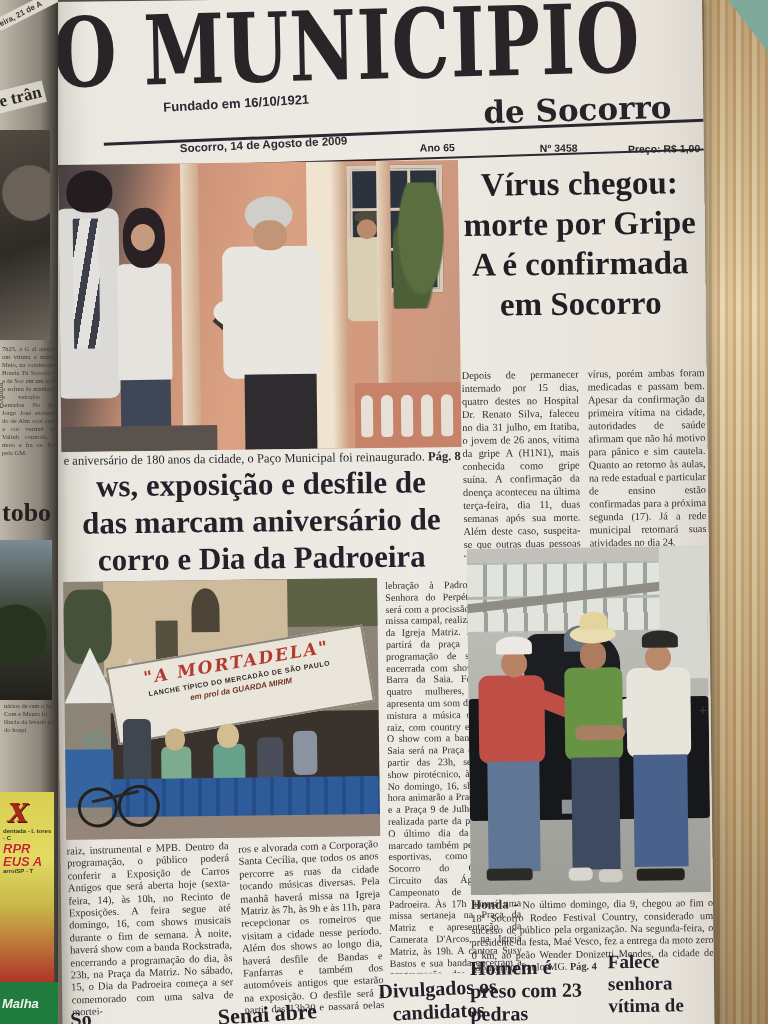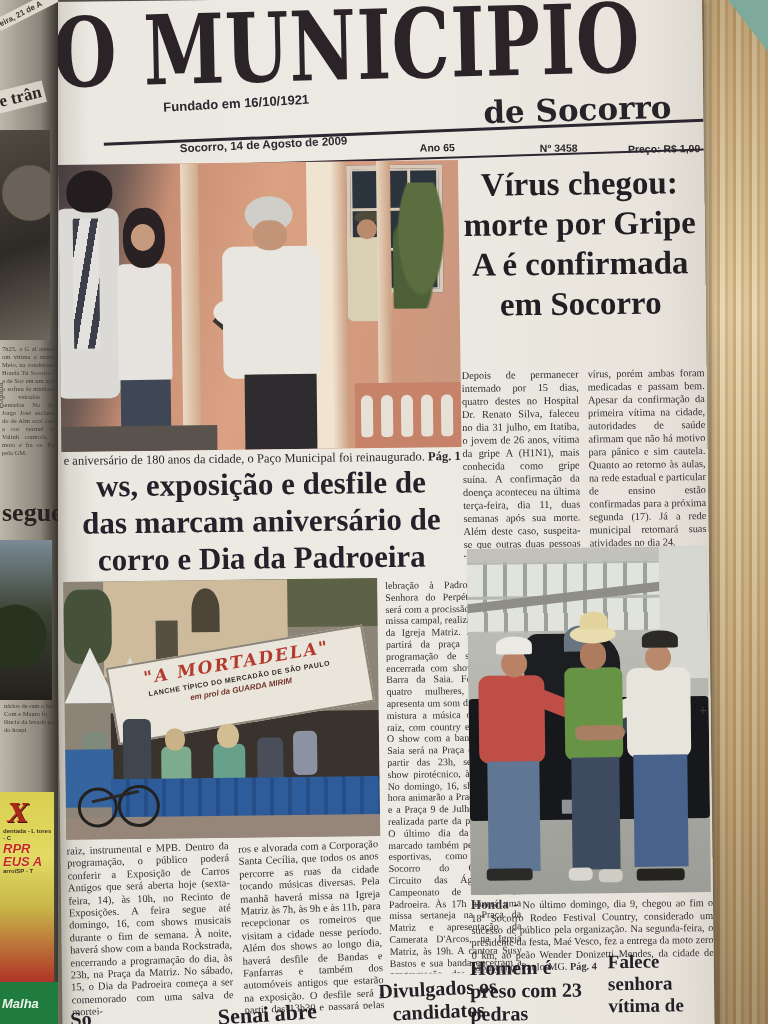--- a/index.html
+++ b/index.html
@@ -197,21 +197,21 @@
     <div class="abs tp-baluster" style="left:360px;"></div>
     <div class="abs tp-baluster" style="left:380px;"></div>
     <div class="abs tp-street"></div>
     <div class="abs tp-cane"></div>
     <div class="abs tp-man-shirt"></div>
     <div class="abs tp-man-arm"></div>
     <div class="abs tp-man-pants"></div>
     <div class="abs tp-man-hair"></div>
     <div class="abs tp-man-face"></div>
   </div>
-  <div class="abs tp-caption"><span>e aniversário de 180 anos da cidade, o Paço Municipal foi reinaugurado.</span> <b>Pág. 1</b></div>
+  <div class="abs tp-caption"><span>e aniversário de 180 anos da cidade, o Paço Municipal foi reinaugurado.</span> <b>Pág. 8</b></div>
 
   <div class="abs v-headline">Vírus chegou: morte por Gripe A é confirmada em Socorro</div>
   <div class="abs v-cols">
     <div class="v-col">Depois de permanecer internado por 15 dias, quatro destes no Hospital Dr. Renato Silva, faleceu no dia 31 julho, em Itatiba, o jovem de 26 anos, vítima da gripe A (H1N1), mais conhecida como gripe suína.   A confirmação da doença aconteceu na última terça-feira, dia 11, duas semanas após sua morte. Além deste caso, suspeita-se que outras duas pessoas tenham sido infectadas com o</div>
     <div class="v-col">vírus, porém ambas foram medicadas e passam bem.   Apesar da confirmação da primeira vítima na cidade, autoridades de saúde afirmam que não há motivo para pânico e sim cautela.   Quanto ao retorno às aulas, na rede estadual e particular de ensino estão confirmadas para a próxima segunda (17). Já a rede municipal retomará suas atividades no dia 24.</div>
   </div>
 
   <div class="abs f-headline">
     <div>ws, exposição e desfile de</div>
     <div>das marcam aniversário de</div>
@@ -292,21 +292,21 @@
   <div class="abs h-soc">So</div>
 </div>
 
 <div class="abs left-stack">
   <div class="abs ls-paper"></div>
   <div class="abs ls-label">eira, 21 de A</div>
   <div class="abs ls-transito">e trân</div>
   <div class="abs ls-photo1"></div>
   <div class="abs ls-textcol">7h25, a G al atende om vítima a manic Meio, na condutores Honda Tit Socorro e a de Soc em um acid o sofreu fe minhado a veículos e sentados No dia Jorge José esclarec do de Alm ocal com a cor vermel de Valinh controle, s moto e fra os. Ele pela GM.</div>
   <div class="abs ls-credit">Fontana</div>
-  <div class="abs ls-tobo">segue</div>
+  <div class="abs ls-tobo">tobo</div>
   <div class="abs ls-photo2"></div>
   <div class="abs ls-textcol2">nários de ram o loc Com e Mauro fo lância da levado pa do hospi</div>
   <div class="abs ls-ad">
     <div class="ls-ad-x">X</div>
     <div class="ls-ad-small">dentada - L  tores - C</div>
     <div class="ls-ad-big">RPR</div>
     <div class="ls-ad-big">EUS A</div>
     <div class="ls-ad-small">arro/SP - T</div>
   </div>
   <div class="abs ls-fernan">

